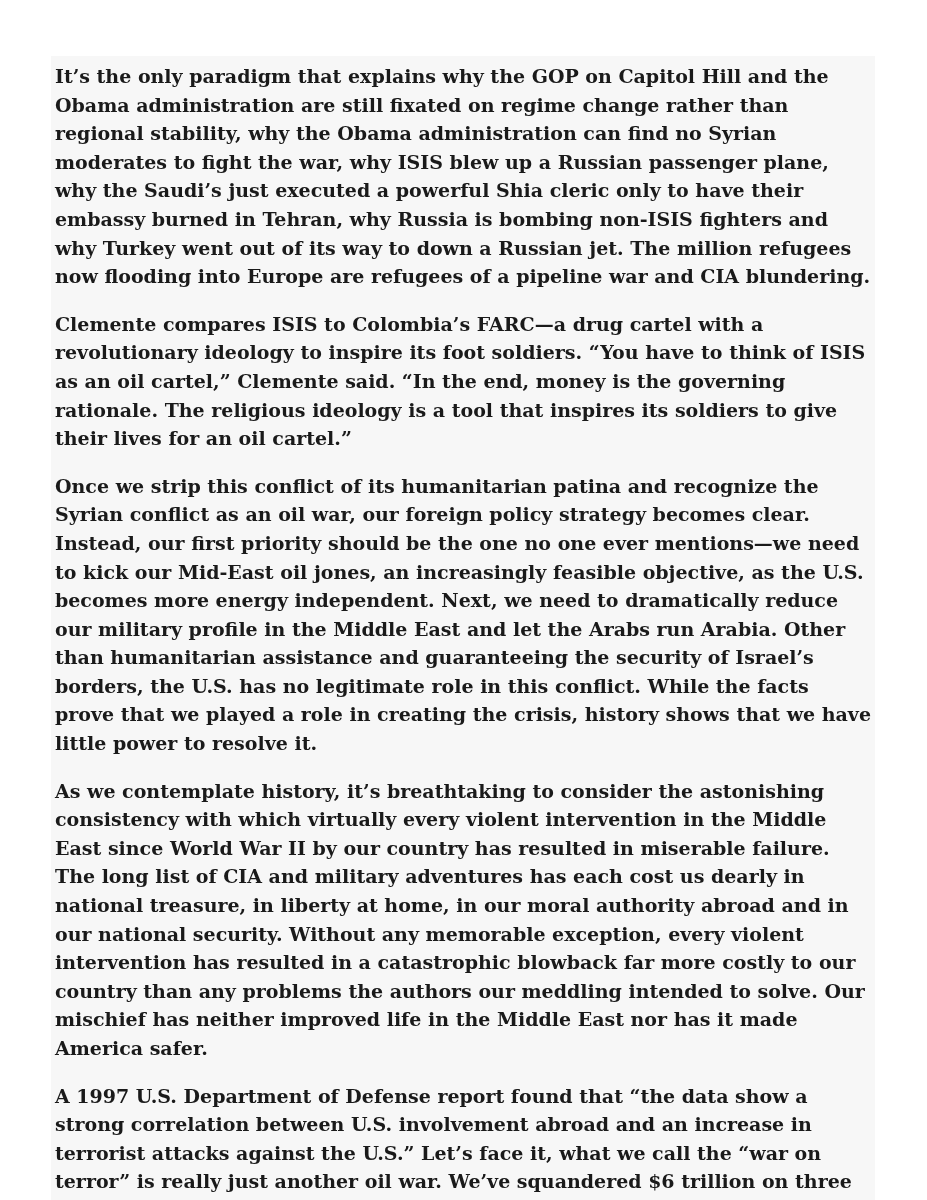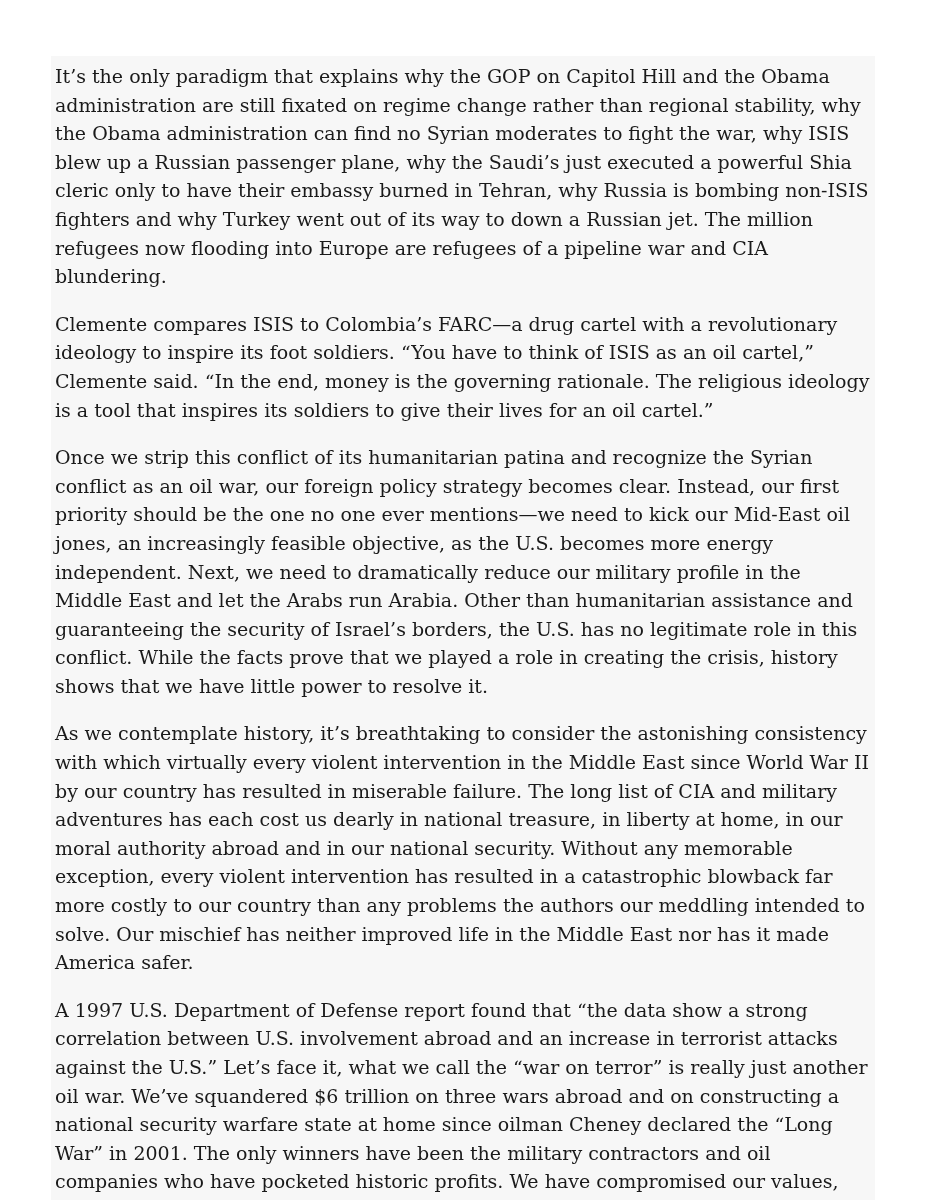--- a/index.html
+++ b/index.html
@@ -18,20 +18,21 @@
     background: #f7f7f7;
     padding: 6px 4px 8px 4px;
     font-family: "DejaVu Serif", "Liberation Serif", serif;
     font-size: 19px;
     line-height: 28.6px;
     color: #1a1a1a;
     text-align: left;
   }
   .article-body p {
     margin: 0 0 19px 0;
+    font-weight: bold;
   }
   .article-body p:last-child {
     margin-bottom: 0;
   }
 </style>
 </head>
 <body>
 
 <div class="article-body">
   <p>It’s the only paradigm that explains why the GOP on Capitol Hill and the Obama administration are still fixated on regime change rather than regional stability, why the Obama administration can find no Syrian moderates to fight the war, why ISIS blew up a Russian passenger plane, why the Saudi’s just executed a powerful Shia cleric only to have their embassy burned in Tehran, why Russia is bombing non-ISIS fighters and why Turkey went out of its way to down a Russian jet. The million refugees now flooding into Europe are refugees of a pipeline war and CIA blundering.</p>

